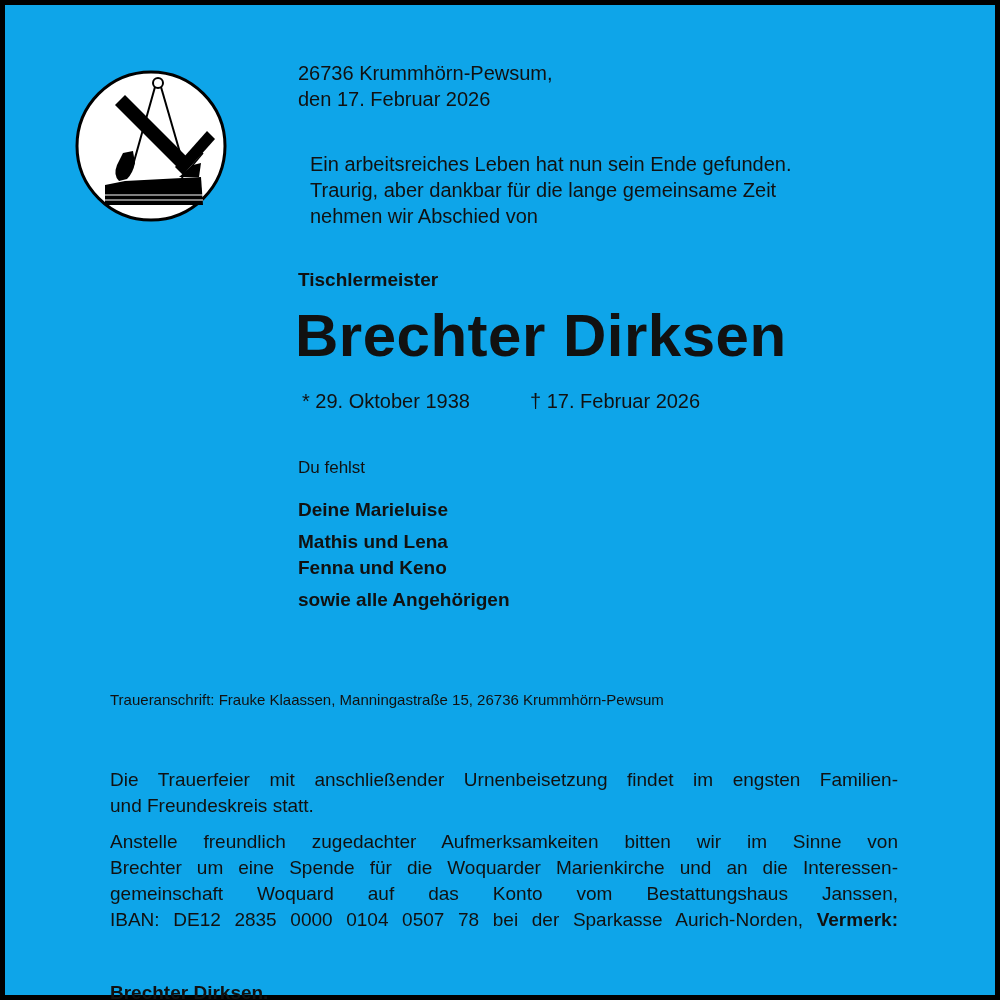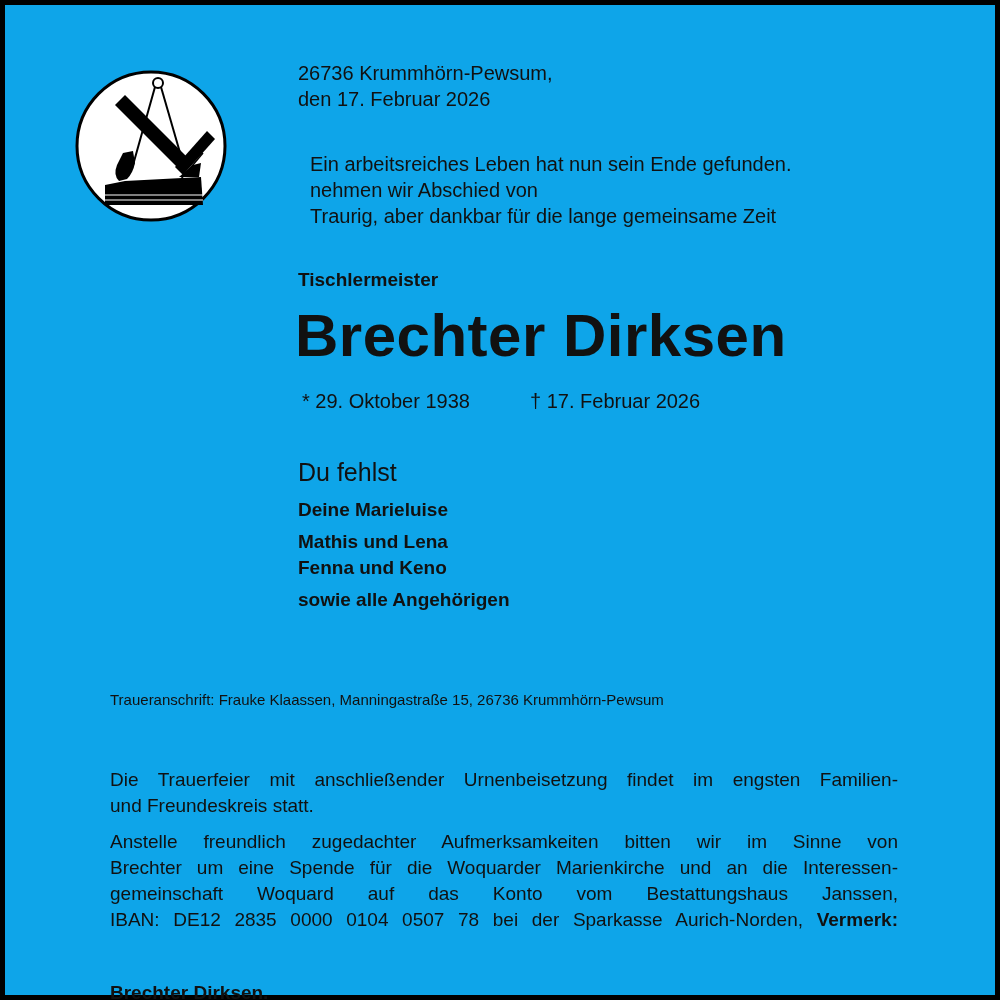--- a/index.html
+++ b/index.html
@@ -17,21 +17,21 @@
       background: #0ea5e9;
     }
     .abs { position: absolute; }
     .logo { left: 70px; top: 60px; width: 156px; height: 162px; }
     .place { left: 293px; top: 55px; font-size: 20px; line-height: 26px; }
     .intro { left: 293px; top: 146px; font-size: 20px; line-height: 26px; margin-left: 12px; }
     .title-pre { left: 293px; top: 264px; font-size: 19px; font-weight: bold; }
     .name { left: 290px; top: 295px; font-size: 60px; font-weight: bold; letter-spacing: 0.5px; line-height: 72px; }
     .born { left: 297px; top: 385px; font-size: 20px; }
     .died { left: 525px; top: 385px; font-size: 20px; }
-    .miss { left: 293px; top: 453px; font-size: 25px; text-align: right; }
+    .miss { left: 293px; top: 453px; font-size: 17px; text-align: right; }
     .mourners { left: 293px; top: 492px; font-size: 19px; font-weight: bold; }
     .mourners .group { margin-bottom: 6px; }
     .mourners .line { line-height: 26px; }
     .address { left: 105px; top: 686px; font-size: 15px; }
     .para { left: 105px; width: 788px; font-size: 19px; line-height: 26px; text-align: justify; }
     .para1 { top: 762px; }
     .para2 { top: 824px; }
     .para .b { font-weight: bold; margin-top: 47px; }
     .line-j { display: block; text-align: justify; text-align-last: justify; }
     .line-l { display: block; text-align: left; }
@@ -64,22 +64,22 @@
     </svg>
   </div>
 
   <div class="abs place">
     <div>26736 Krummhörn-Pewsum,</div>
     <div>den 17. Februar 2026</div>
   </div>
 
   <div class="abs intro">
     <div>Ein arbeitsreiches Leben hat nun sein Ende gefunden.</div>
+    <div>Traurig, aber dankbar für die lange gemeinsame Zeit</div>
     <div>nehmen wir Abschied von</div>
-    <div>Traurig, aber dankbar für die lange gemeinsame Zeit</div>
   </div>
 
   <div class="abs title-pre">Tischlermeister</div>
   <div class="abs name">Brechter Dirksen</div>
   <div class="abs born">* 29. Oktober 1938</div>
   <div class="abs died">† 17. Februar 2026</div>
 
   <div class="abs miss">Du fehlst</div>
   <div class="abs mourners">
     <div class="group">

